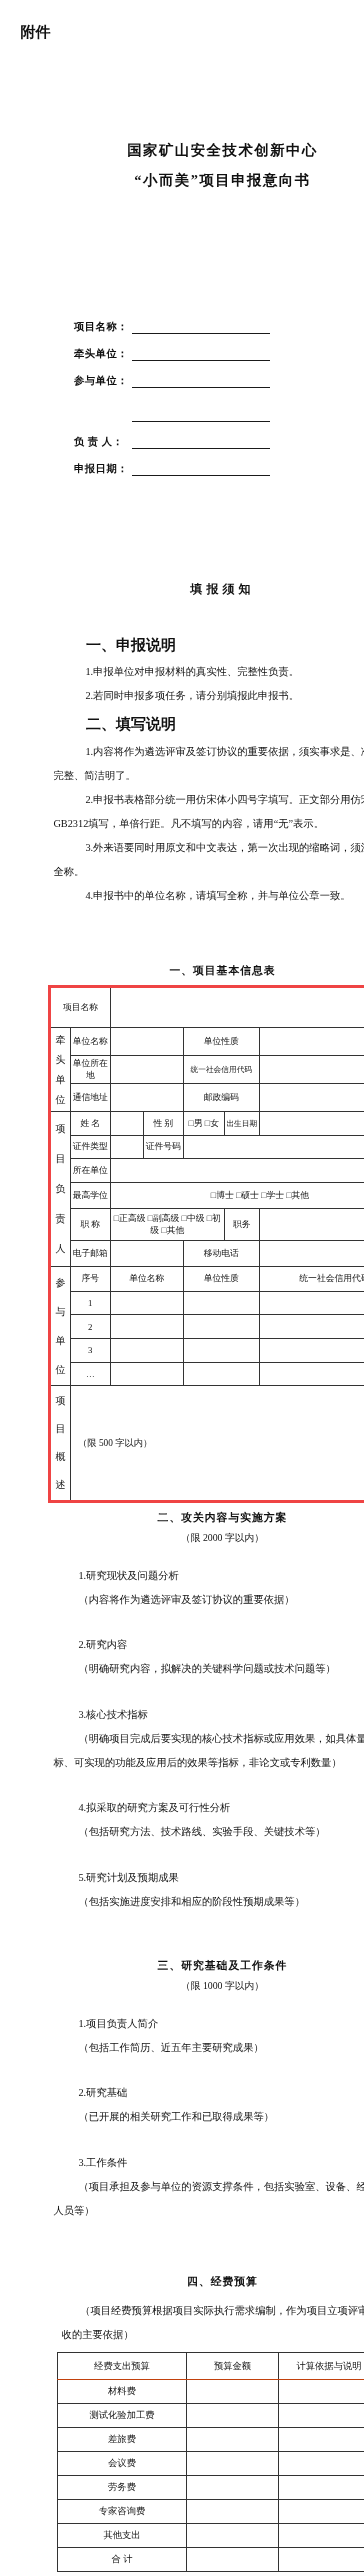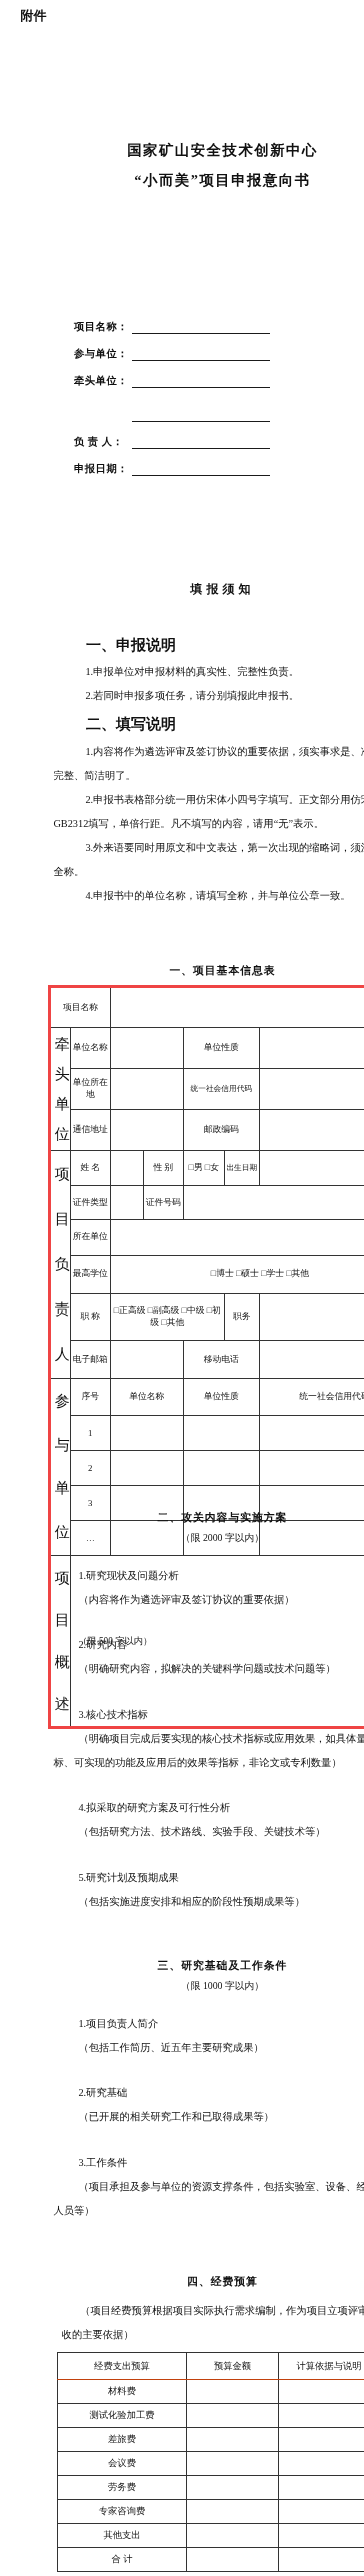--- a/index.html
+++ b/index.html
@@ -1,21 +1,21 @@
 <!DOCTYPE html>
 <html style="font-size:8.2px"><head>
 <meta charset="utf-8">
 <style>
   html,body{margin:0;padding:0;background:#e8e8e8;}
   #page{position:relative;width:365px;height:3403px;background:#ffffff;margin:0 auto;
         font-family:"Liberation Serif", serif;color:#111;overflow:hidden;}
   .abs{position:absolute;left:0;width:365px;padding-left:40px;}
   .hs{font-family:"Liberation Sans", sans-serif;font-weight:bold;}
   
-  .attach{position:absolute;left:20.6px;top:7px;font-size:13px;font-weight:bold;
+  .attach{position:absolute;left:20.6px;top:23px;font-size:15px;font-weight:bold;
           font-family:"Liberation Sans",sans-serif;}
   
   .cover-title{top:135px;text-align:center;font-size:14.4px;font-weight:bold;line-height:30px;letter-spacing:1.5px;}
   .cover-fields{top:307px;left:34px;width:289px;}
   .cfrow{display:flex;align-items:flex-end;height:27px;}
   .cfrow.extra{margin-top:7.2px;}
   .cflabel{width:58px;font-size:10.3px;font-weight:bold;letter-spacing:0.5px;white-space:nowrap;}
   .cfline{width:138px;border-bottom:1px solid #1a1a1a;height:17.5px;}
   
   .notice{top:581px;}
@@ -25,21 +25,21 @@
   
   .sec-title{text-align:center;font-size:10.8px;letter-spacing:1px;}
   .limit{text-align:center;font-size:9.8px;margin-top:7.2px;}
   .item{margin:18.5px 13.4px 21.6px 13.4px;font-size:10.3px;line-height:24px;}
   .item div{text-indent:25px;}
   
   table{border-collapse:collapse;table-layout:fixed;}
   td,th{border:0.5px solid #333;font-size:8.8px;text-align:center;vertical-align:middle;
         padding:1px 1.5px;font-weight:normal;overflow:hidden;}
   .t1{width:364px;margin:7.2px auto 0 8.2px;border:3px solid #ef4444;}
-  .t1 .vlab div{width:11.3px;margin:0 auto;word-break:break-all;font-size:15px;}
+  .t1 .vlab div{width:11.3px;margin:0 auto;word-break:break-all;font-size:10px;}
   .vl-qt div{line-height:2.0;}
   .vl-fzr div{line-height:3.0;}
   .vl-cy div{line-height:2.9;}
   .vl-gs div{line-height:2.8;}
   .rowsep{border-top:1px solid #000;}
   .ov-note{text-align:left;padding-left:7.2px;font-size:9.3px;}
   .small15{font-size:7.7px;}
   
   .s4note{margin:10.3px 15.5px 0 21.6px;text-indent:18.5px;font-size:10.3px;line-height:24px;}
   .t4{width:323px;margin:5.2px 0 0 17px;border:1px solid #000;}
@@ -57,25 +57,25 @@
     <div>国家矿山安全技术创新中心</div>
     <div>“小而美”项目申报意向书</div>
   </div>
 
   <div class="abs cover-fields" style="left:34px;">
     <div class="cfrow">
       <span class="cflabel">项目名称：</span>
       <span class="cfline"></span>
     </div>
     <div class="cfrow">
+      <span class="cflabel">牵头单位：</span>
+      <span class="cfline"></span>
+    </div>
+    <div class="cfrow">
       <span class="cflabel">参与单位：</span>
-      <span class="cfline"></span>
-    </div>
-    <div class="cfrow">
-      <span class="cflabel">牵头单位：</span>
       <span class="cfline"></span>
     </div>
     <div class="cfrow extra">
       <span class="cflabel"></span>
       <span class="cfline"></span>
     </div>
     <div class="cfrow">
       <span class="cflabel">负 责 人：</span>
       <span class="cfline"></span>
     </div>

